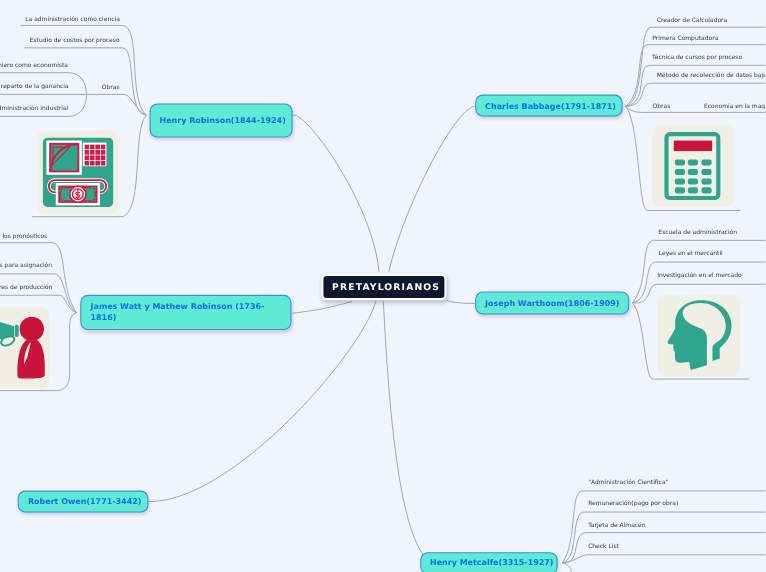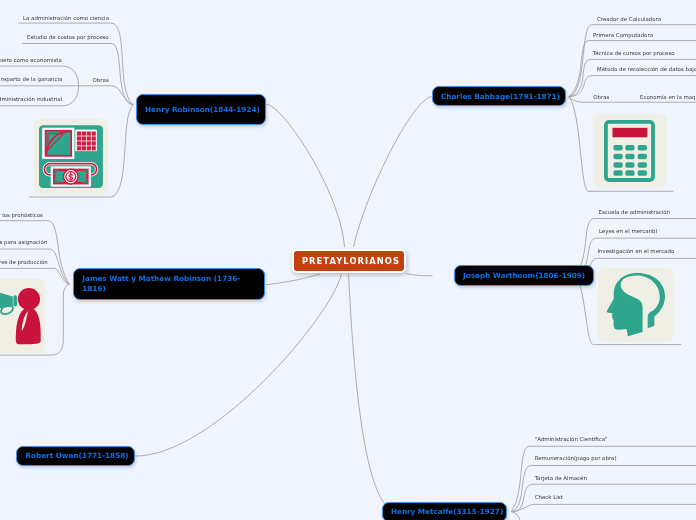--- a/index.html
+++ b/index.html
@@ -1,27 +1,27 @@
 <!DOCTYPE html>
 <html><head>
 <meta charset="utf-8">
 <style>
   html,body{margin:0;padding:0;}
   body{width:696px;height:520px;overflow:hidden;background:#f0f4fc;
        font-family:"Liberation Sans",sans-serif;}
   #canvas{position:relative;width:696px;height:520px;background:#f0f4fc;overflow:hidden;}
   svg.links{position:absolute;left:0;top:0;width:696px;height:520px;}
-  .node{position:absolute;box-sizing:border-box;background:#000000;border:1.8px solid #3d8ee0;
+  .node{position:absolute;box-sizing:border-box;background:#5eead4;border:1.8px solid #3d8ee0;
         border-radius:7px;color:#0d6fe6;font-weight:bold;font-size:7.25px;
         font-family:"DejaVu Sans",sans-serif;
         display:flex;align-items:center;padding:0 8px;letter-spacing:0px;
         white-space:nowrap;
         box-shadow:1px 2px 3px rgba(60,80,110,.22);}
   .node.wrap{white-space:normal;line-height:1.42;}
-  .root{background:#c2410c;border:2px solid #ffffff;color:#fff;font-size:8.4px;
+  .root{background:#0f172a;border:2px solid #ffffff;color:#fff;font-size:8.4px;
         letter-spacing:1.05px;justify-content:center;padding:0.5px 0 0 5px;font-weight:bold;
         box-shadow:1px 2px 4px rgba(60,80,110,.33);border-radius:5px;}
   .leaf{position:absolute;font-size:5.45px;color:#34383e;white-space:nowrap;line-height:1;
         font-family:"DejaVu Sans",sans-serif;}
   .iconbox{position:absolute;background:#f0efe6;border-radius:7px;overflow:hidden;}
 </style>
 </head>
 <body>
 
 <div id="canvas">
@@ -200,25 +200,25 @@
   </div>
 
   <div class="node" style="left:432px;top:86px;width:134px;height:20px;">
     <span>Charles Babbage(1791-1871)</span>
   </div>
 
   <div class="node wrap" style="left:73.3px;top:268.2px;width:192px;height:32px;">
     <span>James Watt y Mathew Robinson (1736-1816)</span>
   </div>
 
-  <div class="node" style="left:432px;top:265px;width:140px;height:21px;margin-left:22px;">
+  <div class="node" style="left:432px;top:265px;width:140px;height:21px;">
     <span>Joseph Warthoom(1806-1909)</span>
   </div>
 
   <div class="node" style="left:16.4px;top:446.2px;width:118.3px;height:19.6px;">
-    <span>Robert Owen(1771-1858)</span>
+    <span>Robert Owen(1771-3442)</span>
   </div>
 
   <div class="node" style="left:381.9px;top:501.9px;width:125.6px;height:20px;">
     <span>Henry Metcalfe(3315-1927)</span>
   </div>
 
 </div>
 
 </body></html>

